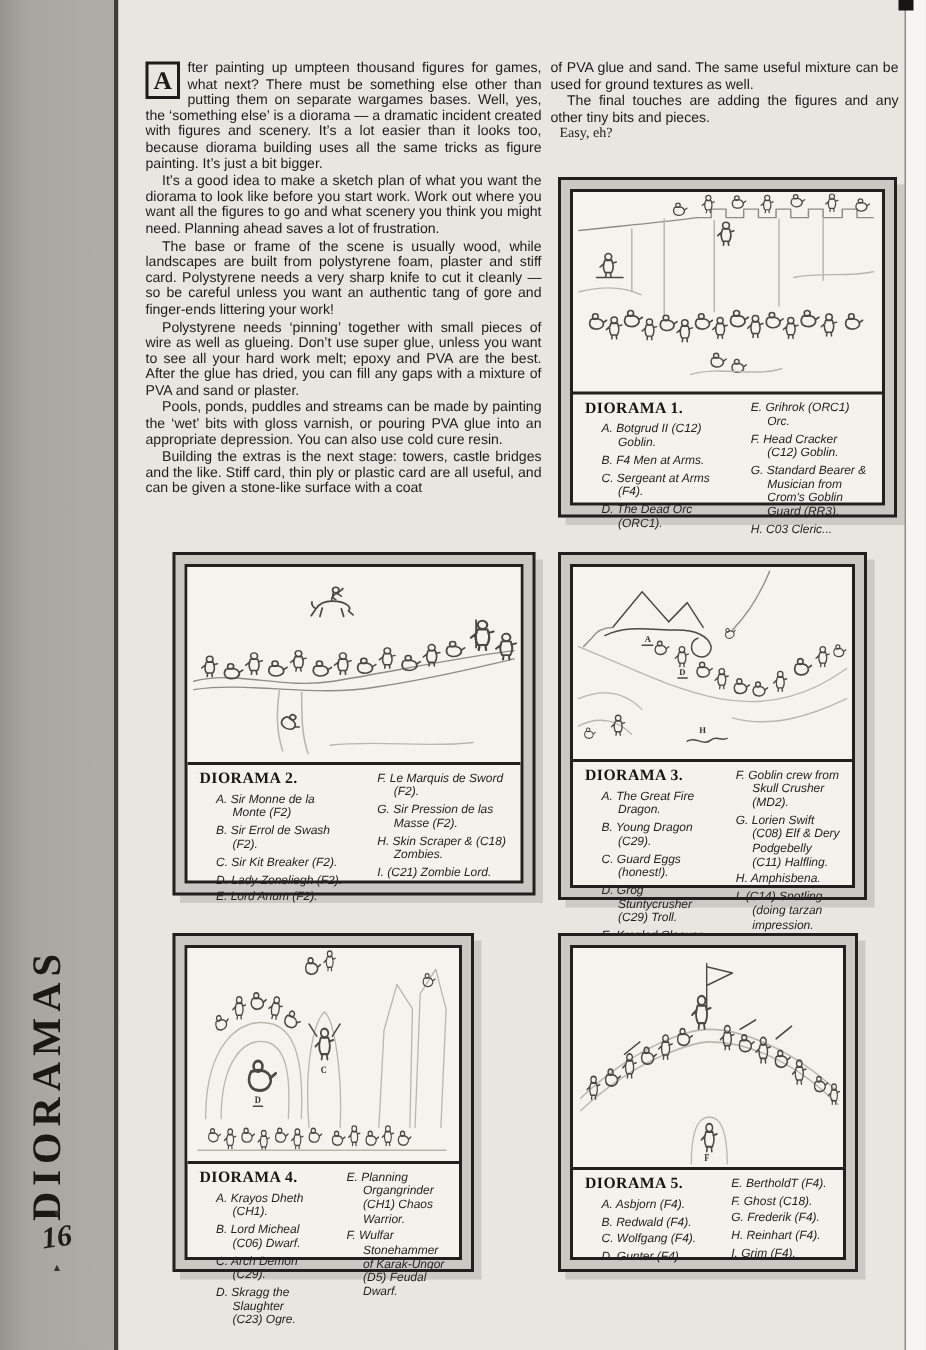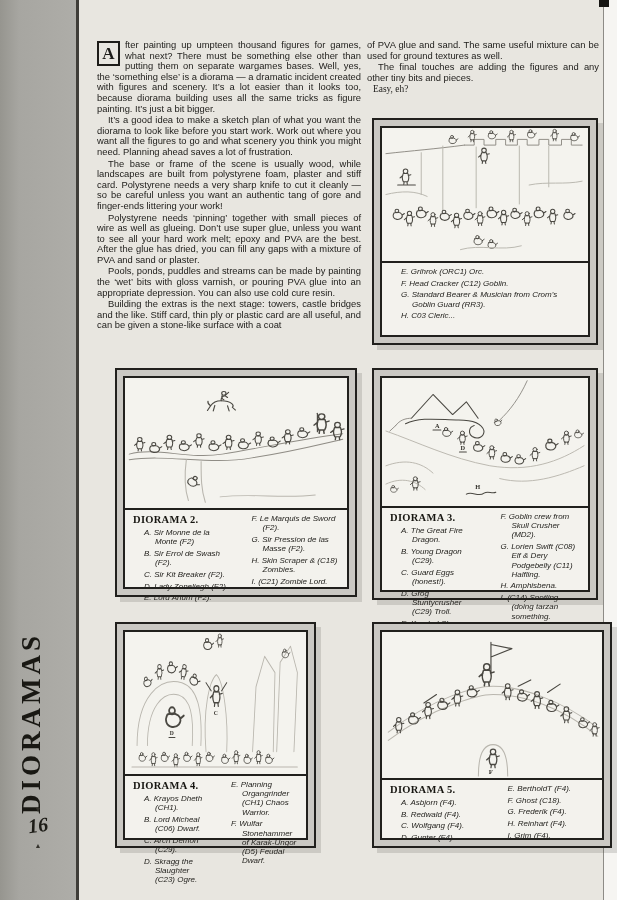--- a/index.html
+++ b/index.html
@@ -45,23 +45,23 @@
   .illus svg{display:block;width:100%;height:100%;}
   .caption{flex:1;display:flex;gap:9px;padding:4px 8px 3px 8px;}
   .cap-col{flex:1;min-width:0;}
   .cap-title{font-family:"Liberation Serif",serif;font-weight:bold;font-size:10.5px;
              letter-spacing:.3px;margin:0 0 3px 0;color:#171611;}
   .cap-item{font-style:italic;font-size:8px;line-height:9.2px;color:#24231f;
             padding-left:22px;text-indent:-11px;margin:0 0 2.5px 0;}
   
   .p1{left:293px;top:118px;width:226px;height:227px;}
   .p2{left:36px; top:368px;width:242px;height:229px;}
-  .p3{left:293px;top:368px;width:226px;height:232px;}
+  .p3{left:293px;top:368px;width:206px;height:232px;}
   .p4{left:36px; top:622px;width:201px;height:226px;}
-  .p5{left:293px;top:622px;width:240px;height:226px;}
+  .p5{left:293px;top:622px;width:200px;height:226px;}
   .i1{height:133px;} .i2{height:130px;} .i3{height:128px;} .i4{height:142px;} .i5{height:146px;}
   
   .lt{stroke:#b9b6ae;fill:none;stroke-width:1;stroke-linecap:round;stroke-linejoin:round;}
   .md{stroke:#8f8c85;fill:none;stroke-width:1;stroke-linecap:round;stroke-linejoin:round;}
   .dk{stroke:#4a4842;fill:none;stroke-width:1.1;stroke-linecap:round;stroke-linejoin:round;}
   .lbl{font-family:"Liberation Serif",serif;font-weight:bold;font-size:6.5px;fill:#33312b;}
 </style>
 </head>
 <body>
 
@@ -145,20 +145,27 @@
             <use href="#gblob" class="dk" transform="translate(160,90) scale(1.05)"></use>
             <use href="#gfig" class="dk" transform="translate(174,94) scale(0.95)"></use>
             <use href="#gblob" class="dk" transform="translate(190,92)"></use>
             <use href="#gblob" class="dk" transform="translate(98,119) scale(0.9)"></use>
             <use href="#gblob" class="dk" transform="translate(112,123) scale(0.85)"></use>
             <path class="lt" d="M80,128 C100,122 122,130 142,124"></path>
           </svg>
         </div>
         <div class="caption">
           <div class="cap-col">
+            <div class="cap-title">DIORAMA 1.</div>
+            <div class="cap-item">A. Botgrud II (C12) Goblin.</div>
+            <div class="cap-item">B. F4 Men at Arms.</div>
+            <div class="cap-item">C. Sergeant at Arms (F4).</div>
+            <div class="cap-item">D. The Dead Orc (ORC1).</div>
+          </div>
+          <div class="cap-col">
             <div class="cap-item">E. Grihrok (ORC1) Orc.</div>
             <div class="cap-item">F. Head Cracker (C12) Goblin.</div>
             <div class="cap-item">G. Standard Bearer &amp; Musician from Crom's Goblin Guard (RR3).</div>
             <div class="cap-item">H. C03 Cleric...</div>
           </div>
         </div>
       </div>
     </div>
 
     <div class="panel p2">
@@ -244,21 +251,21 @@
             <div class="cap-item">A. The Great Fire Dragon.</div>
             <div class="cap-item">B. Young Dragon (C29).</div>
             <div class="cap-item">C. Guard Eggs (honest!).</div>
             <div class="cap-item">D. Grog Stuntycrusher (C29) Troll.</div>
             <div class="cap-item">E. Kraglod Cleaver (ORC1) Orc.</div>
           </div>
           <div class="cap-col">
             <div class="cap-item">F. Goblin crew from Skull Crusher (MD2).</div>
             <div class="cap-item">G. Lorien Swift (C08) Elf &amp; Dery Podgebelly (C11) Halfling.</div>
             <div class="cap-item">H. Amphisbena.</div>
-            <div class="cap-item">I. (C14) Snotling (doing tarzan something.</div>
+            <div class="cap-item">I. (C14) Snotling (doing tarzan impression.</div>
           </div>
         </div>
       </div>
     </div>
 
     <div class="panel p4">
       <div class="panel-inner">
         <div class="illus i4">
           <svg viewBox="0 0 210 140" preserveAspectRatio="none">
             <path class="lt" d="M14,112 C14,64 40,44 66,50 C84,55 90,76 88,112"></path>

